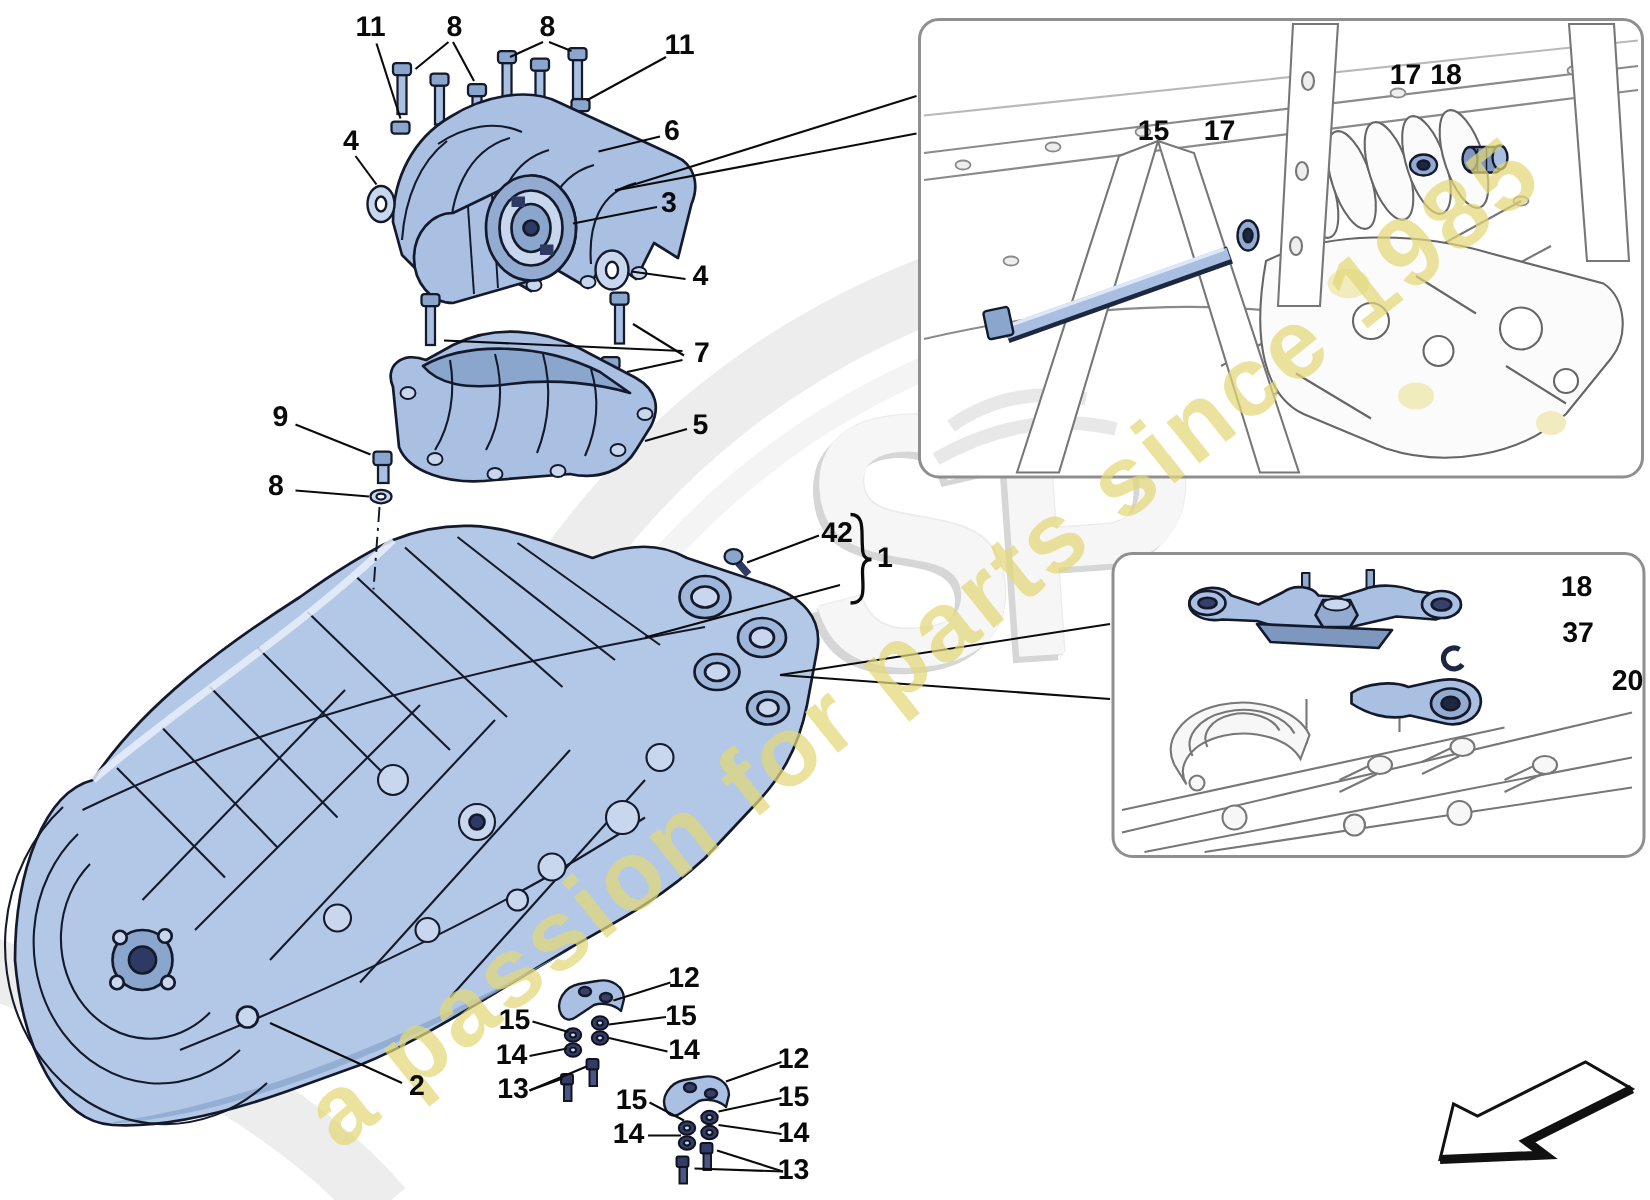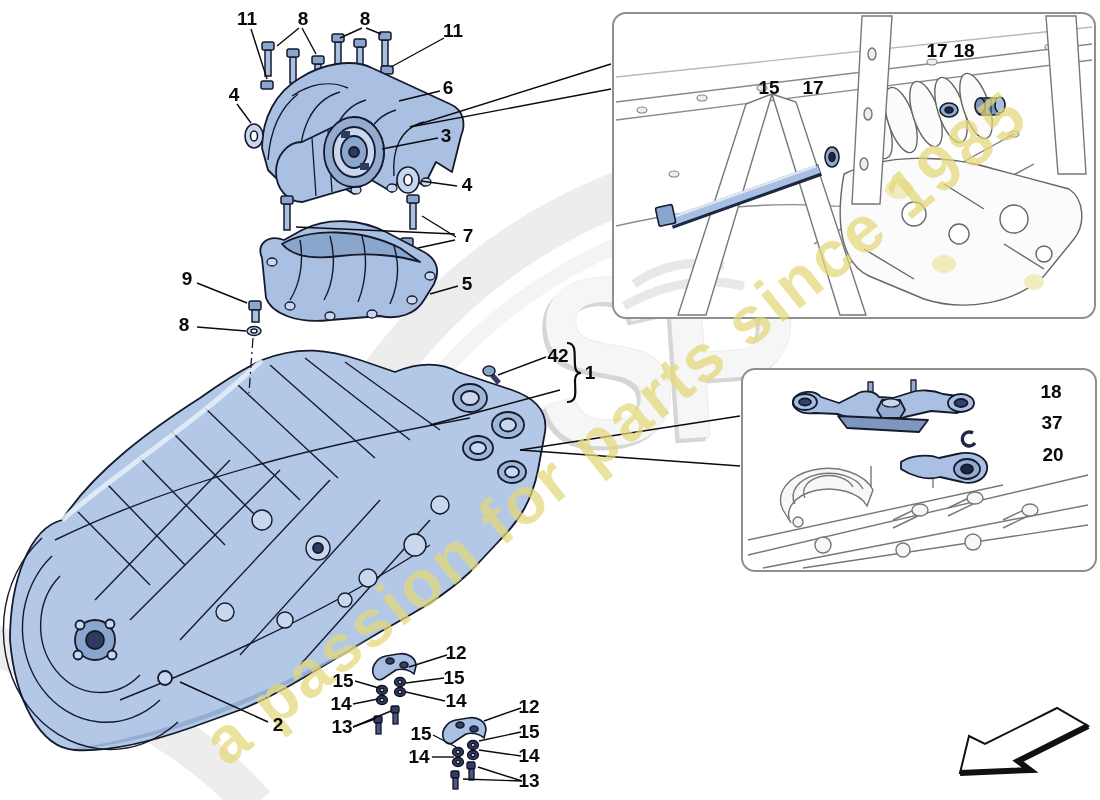--- a/index.html
+++ b/index.html
@@ -479,15 +479,15 @@
   <span class="callout" style="left:529px;top:756px">14</span>
   <span class="callout" style="left:529px;top:781px">13</span>
 
   <span class="callout" style="left:769px;top:88px">15</span>
   <span class="callout" style="left:813px;top:88px">17</span>
   <span class="callout" style="left:937px;top:51px">17</span>
   <span class="callout" style="left:964px;top:51px">18</span>
 
   <span class="callout" style="left:1051px;top:392px">18</span>
   <span class="callout" style="left:1052px;top:423px">37</span>
-  <span class="callout" style="left:1053px;top:455px">20</span>
+  <span class="callout" style="left:1085px;top:455px">20</span>
 
 </div>
 
 </body></html>

